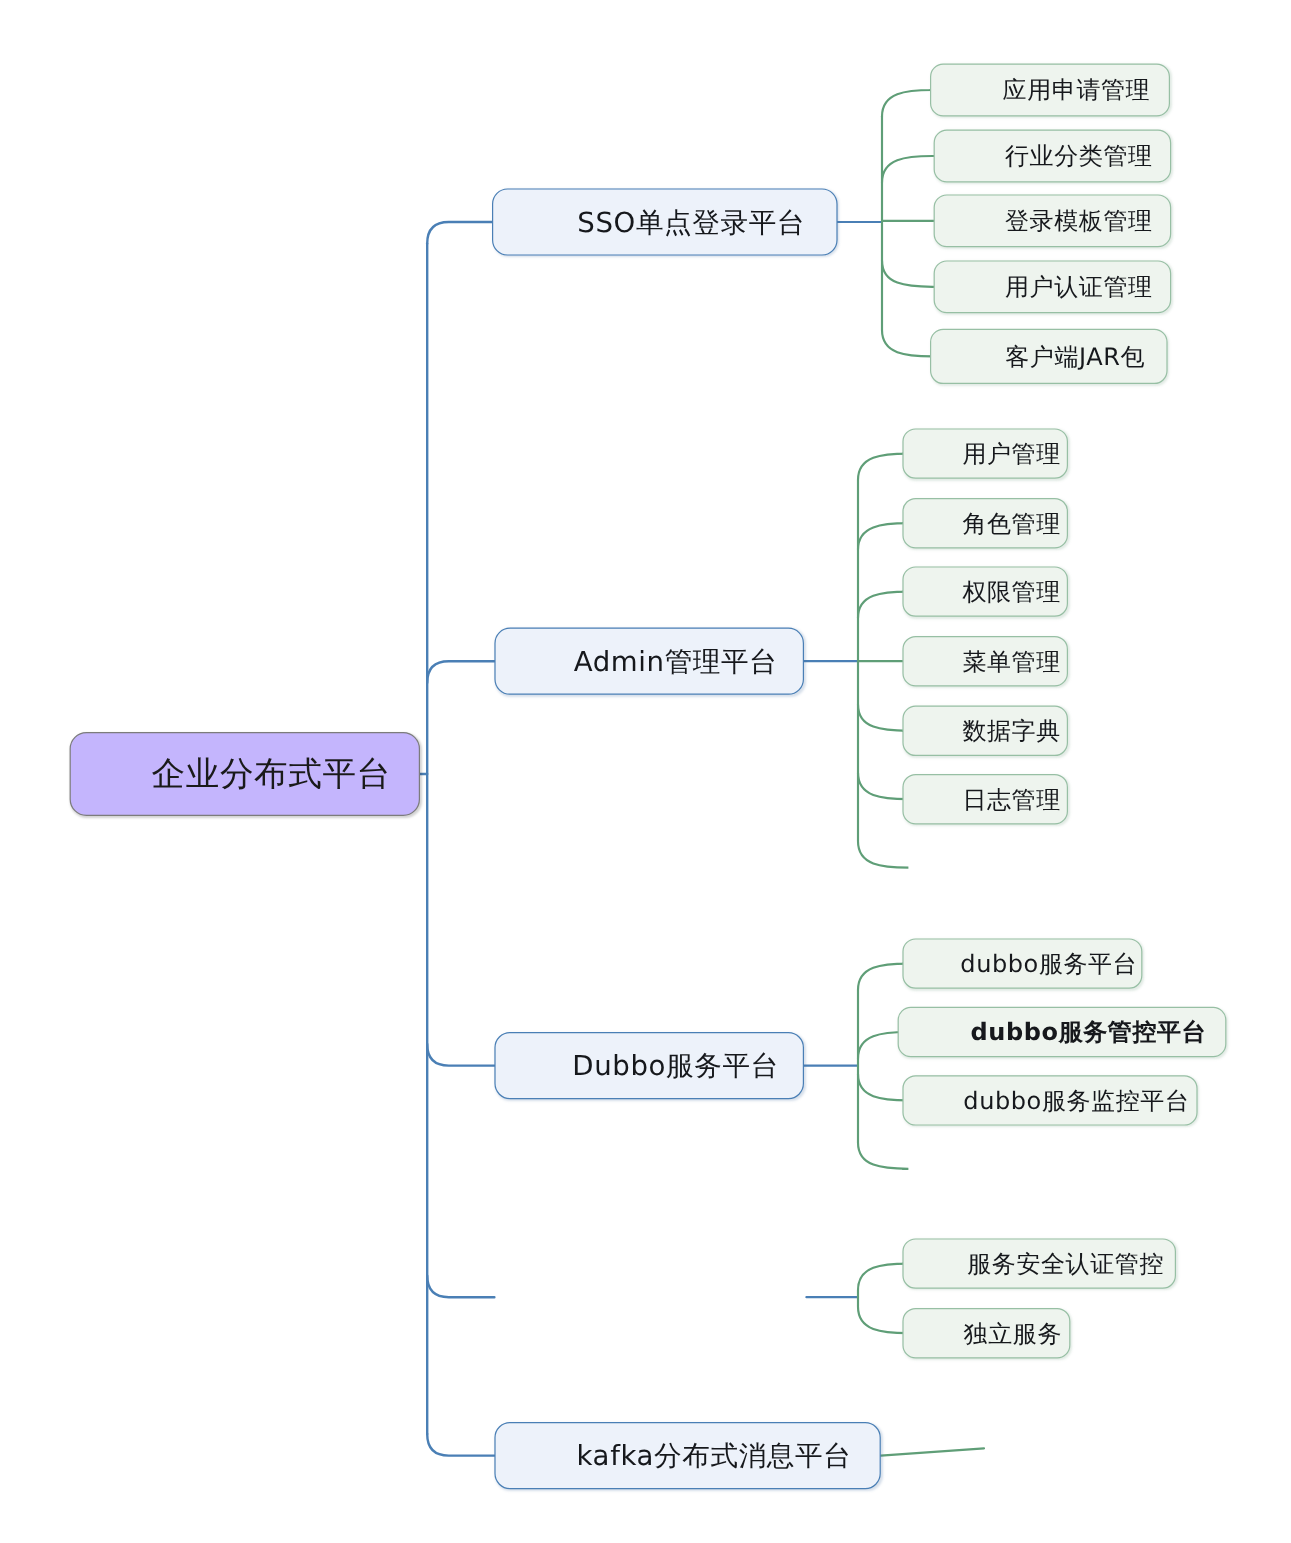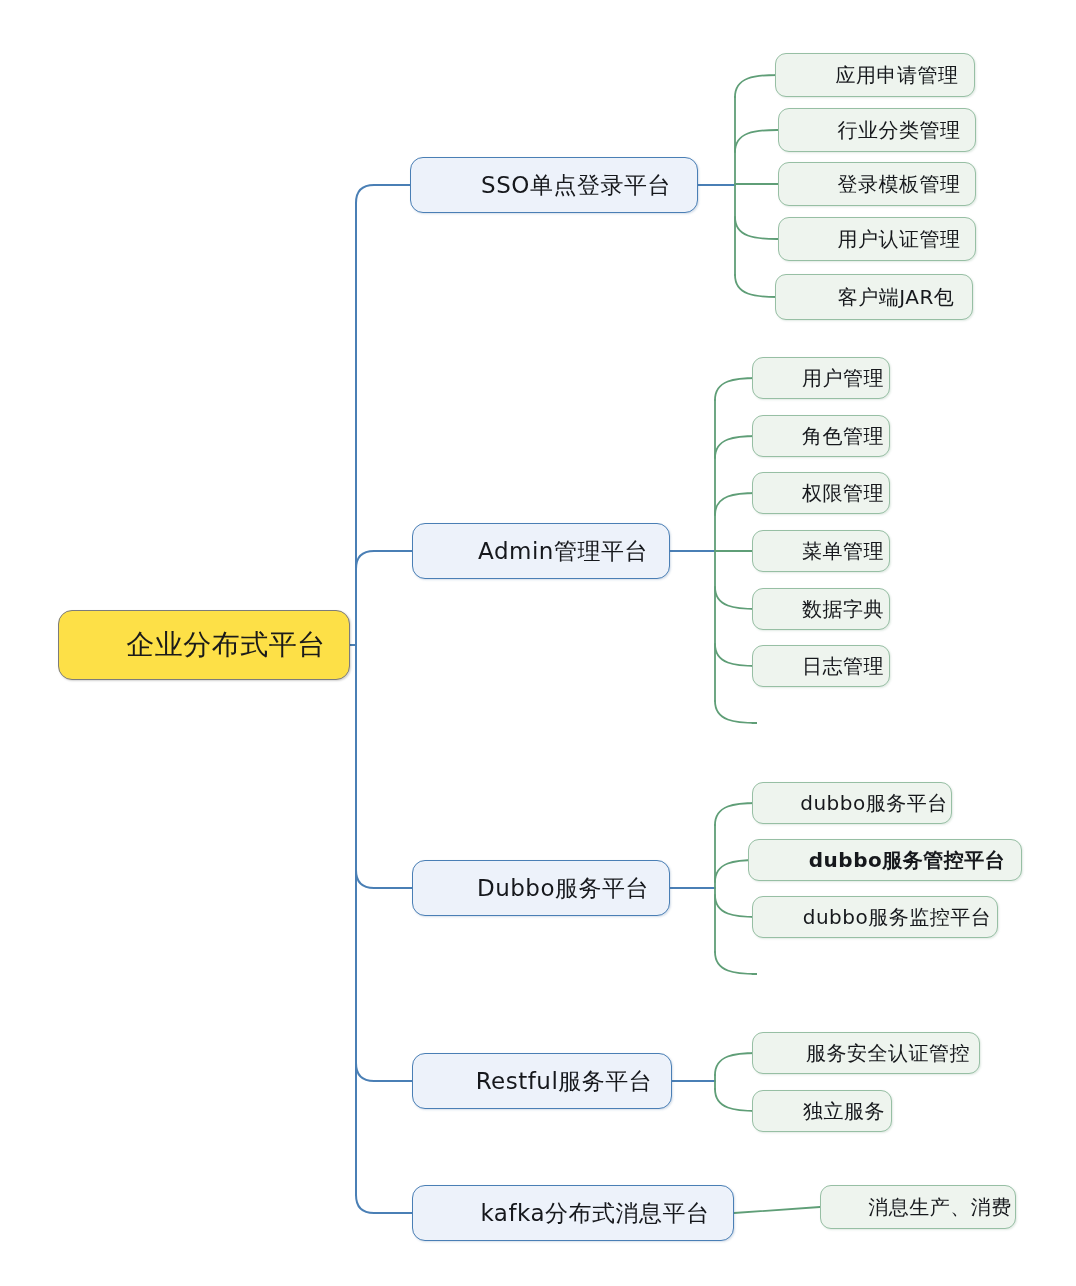--- a/index.html
+++ b/index.html
@@ -29,21 +29,21 @@
     position: absolute;
     box-sizing: border-box;
     display: flex;
     align-items: center;
     justify-content: center;
     white-space: nowrap;
     letter-spacing: 0.5px;
     padding-left: 44px;
   }
   .node-root {
-    background: #fde047;
+    background: #c4b5fd;
     border: 1.6px solid #7c7c7c;
     border-radius: 14px;
     color: #1a1a1a;
     font-size: 28px;
     box-shadow: 1px 1px 2px rgba(0,0,0,0.18);
     text-align: right;
   }
   .node-branch {
     background: #edf2fa;
     border: 1.6px solid #4a7fb5;
@@ -112,18 +112,16 @@
     <div class="node node-leaf" style="left: 752px; top: 357px; width: 138px; height: 42px;">用户管理</div>
     <div class="node node-leaf" style="left: 752px; top: 415px; width: 138px; height: 42px;">角色管理</div>
     <div class="node node-leaf" style="left: 752px; top: 472px; width: 138px; height: 42px;">权限管理</div>
     <div class="node node-leaf" style="left: 752px; top: 530px; width: 138px; height: 42px;">菜单管理</div>
     <div class="node node-leaf" style="left: 752px; top: 588px; width: 138px; height: 42px;">数据字典</div>
     <div class="node node-leaf" style="left: 752px; top: 645px; width: 138px; height: 42px;">日志管理</div>
     <div class="node node-branch" style="left: 412px; top: 860px; width: 258px; height: 56px;">Dubbo服务平台</div>
     <div class="node node-leaf" style="left: 752px; top: 782px; width: 200px; height: 42px;">dubbo服务平台</div>
     <div class="node node-leaf" style="left: 748px; top: 839px; width: 274px; height: 42px; font-weight: bold;">dubbo服务管控平台</div>
     <div class="node node-leaf" style="left: 752px; top: 896px; width: 246px; height: 42px;">dubbo服务监控平台</div>
-    <div class="node node-branch" style="left: 412px; top: 1053px; width: 260px; height: 56px;">Restful服务平台</div>
     <div class="node node-leaf" style="left: 752px; top: 1032px; width: 228px; height: 42px;">服务安全认证管控</div>
     <div class="node node-leaf" style="left: 752px; top: 1090px; width: 140px; height: 42px;">独立服务</div>
     <div class="node node-branch" style="left: 412px; top: 1185px; width: 322px; height: 56px;">kafka分布式消息平台</div>
-    <div class="node node-leaf" style="left: 820px; top: 1185px; width: 196px; height: 44px;">消息生产、消费</div>
   </div>
 
 </body></html>

